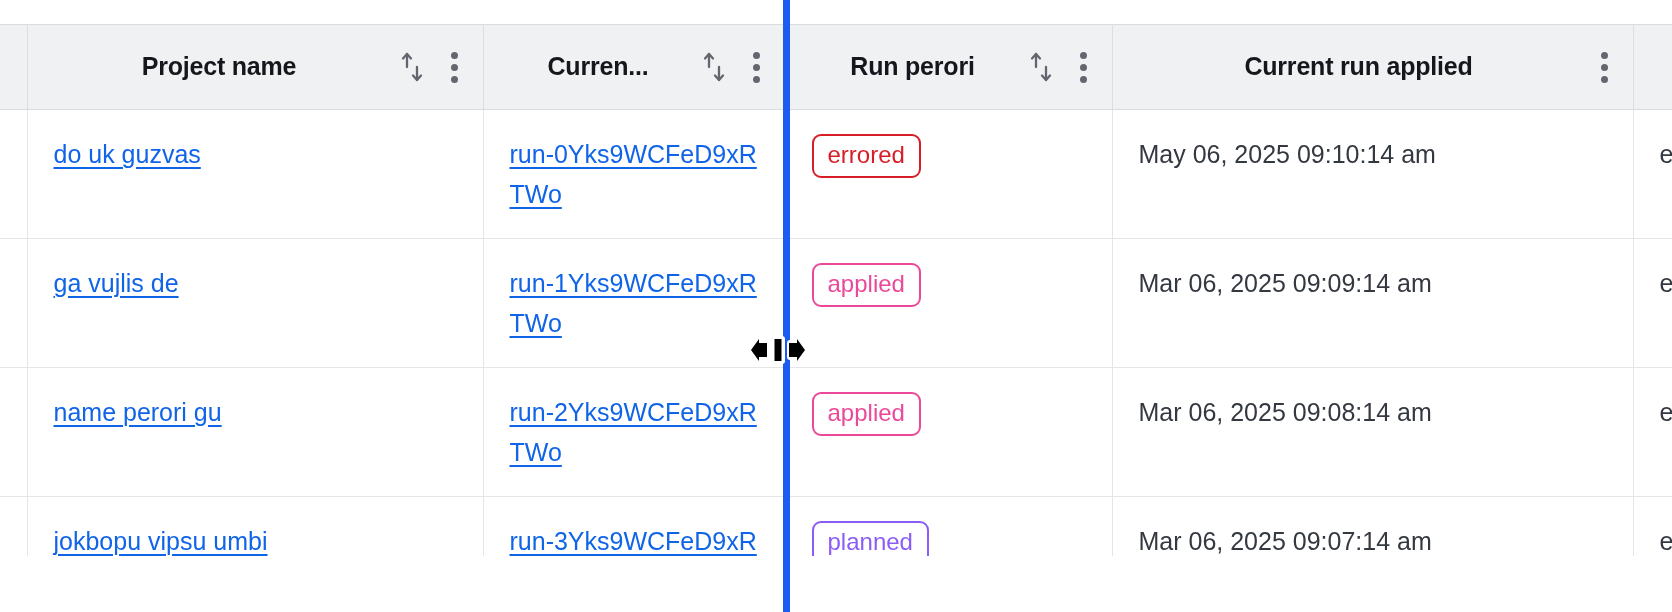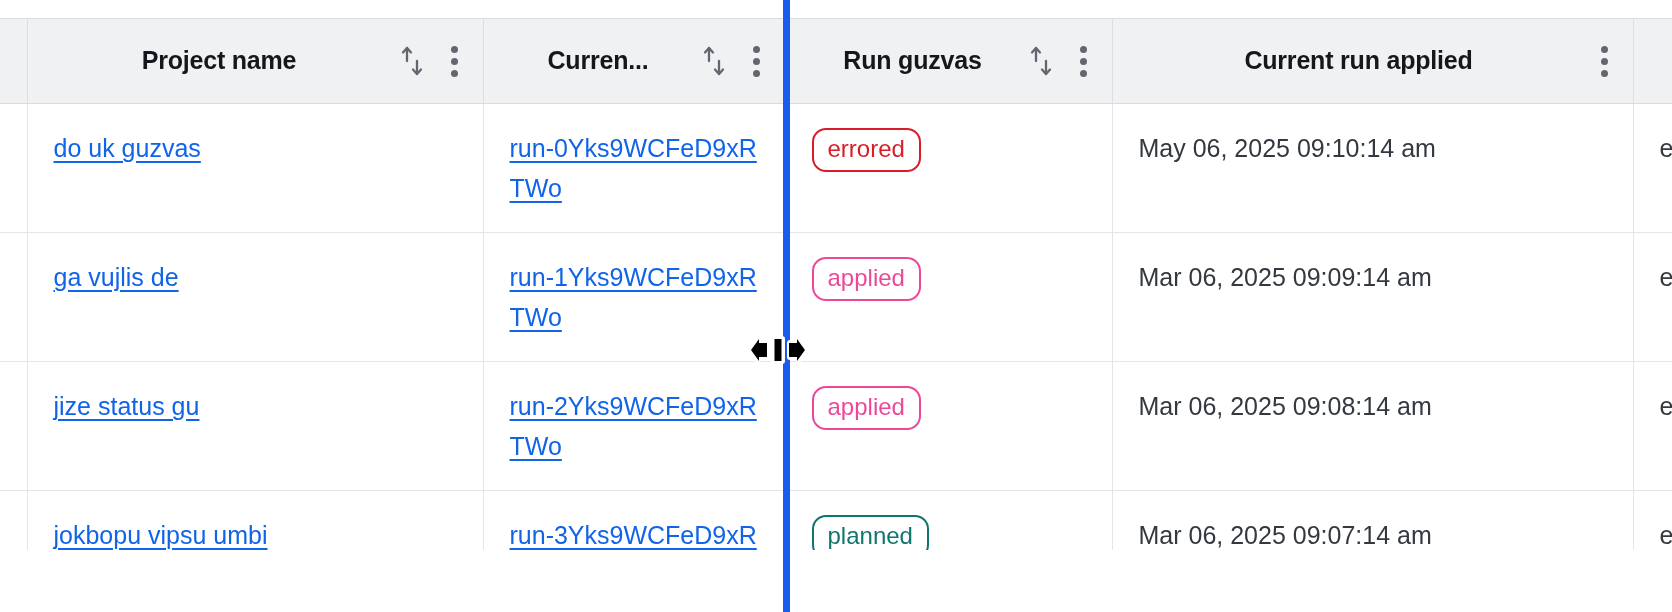--- a/index.html
+++ b/index.html
@@ -20,21 +20,21 @@
     width: 1672px;
     height: 612px;
     overflow: hidden;
     background: #ffffff;
   }
 
   
   .table-scroll {
     position: absolute;
     left: 0;
-    top: 18px;
+    top: 24px;
     width: 1672px;
     height: 532px;
     overflow: hidden;
   }
 
   table.grid {
     border-collapse: collapse;
     table-layout: fixed;
     width: 1720px;
     background: #fff;
@@ -138,30 +138,30 @@
     line-height: 40px;
     word-break: break-all;
     cursor: pointer;
   }
   a.link.name { word-break: normal; white-space: nowrap; }
 
   
   .badge {
     display: inline-block;
     border: 2px solid currentColor;
-    border-radius: 14px;
+    border-radius: 9px;
     padding: 5px 14px 7px;
     font-size: 24px;
     line-height: 28px;
     background: #fff;
     white-space: nowrap;
   }
   .badge.errored { color: #d71e28; }
   .badge.applied { color: #ec4899; }
-  .badge.planned { color: #0f766e; }
+  .badge.planned { color: #8b5cf6; }
 
   
   col.c-sel  { width: 27px;  }
   col.c-name { width: 456px; }
   col.c-run  { width: 302px; }
   col.c-stat { width: 327px; }
   col.c-appl { width: 521px; }
   col.c-more { width: 120px; }
 
   
@@ -244,21 +244,21 @@
                   <i></i>
                     <i></i>
                     <i></i>
                 </span>
               </span>
             </div>
           </th>
 
           <th>
             <div class="th-inner">
-              <span class="th-label">Run guzvas</span>
+              <span class="th-label">Run perori</span>
               <span class="th-actions">
                 <span class="sort-icon">
                   <svg viewBox="0 0 26 34" width="26" height="34" aria-hidden="true">
                     <g stroke="#63666f" stroke-width="2.3" fill="none" stroke-linecap="round" stroke-linejoin="round">
                       <path d="M8 17 V4"></path>
                         <path d="M4 8.5 L8 4 L12 8.5"></path>
                       <path d="M18 17 V30"></path>
                         <path d="M14 25.5 L18 30 L22 25.5"></path>
                     </g>
                   </svg>
@@ -328,21 +328,21 @@
             <div class="cell plain">Mar 06, 2025 09:09:14 am</div>
           </td>
           <td>
             <div class="cell plain">e</div>
           </td>
         </tr>
 
         <tr>
           <td class="sel-col"></td>
           <td>
-            <div class="cell"><a class="link name">jize status gu</a></div>
+            <div class="cell"><a class="link name">name perori gu</a></div>
           </td>
           <td>
             <div class="cell"><a class="link">run-2Yks9WCFeD9xRTWo</a></div>
           </td>
           <td>
             <div class="cell"><span class="badge applied">applied</span></div>
           </td>
           <td>
             <div class="cell plain">Mar 06, 2025 09:08:14 am</div>
           </td>

